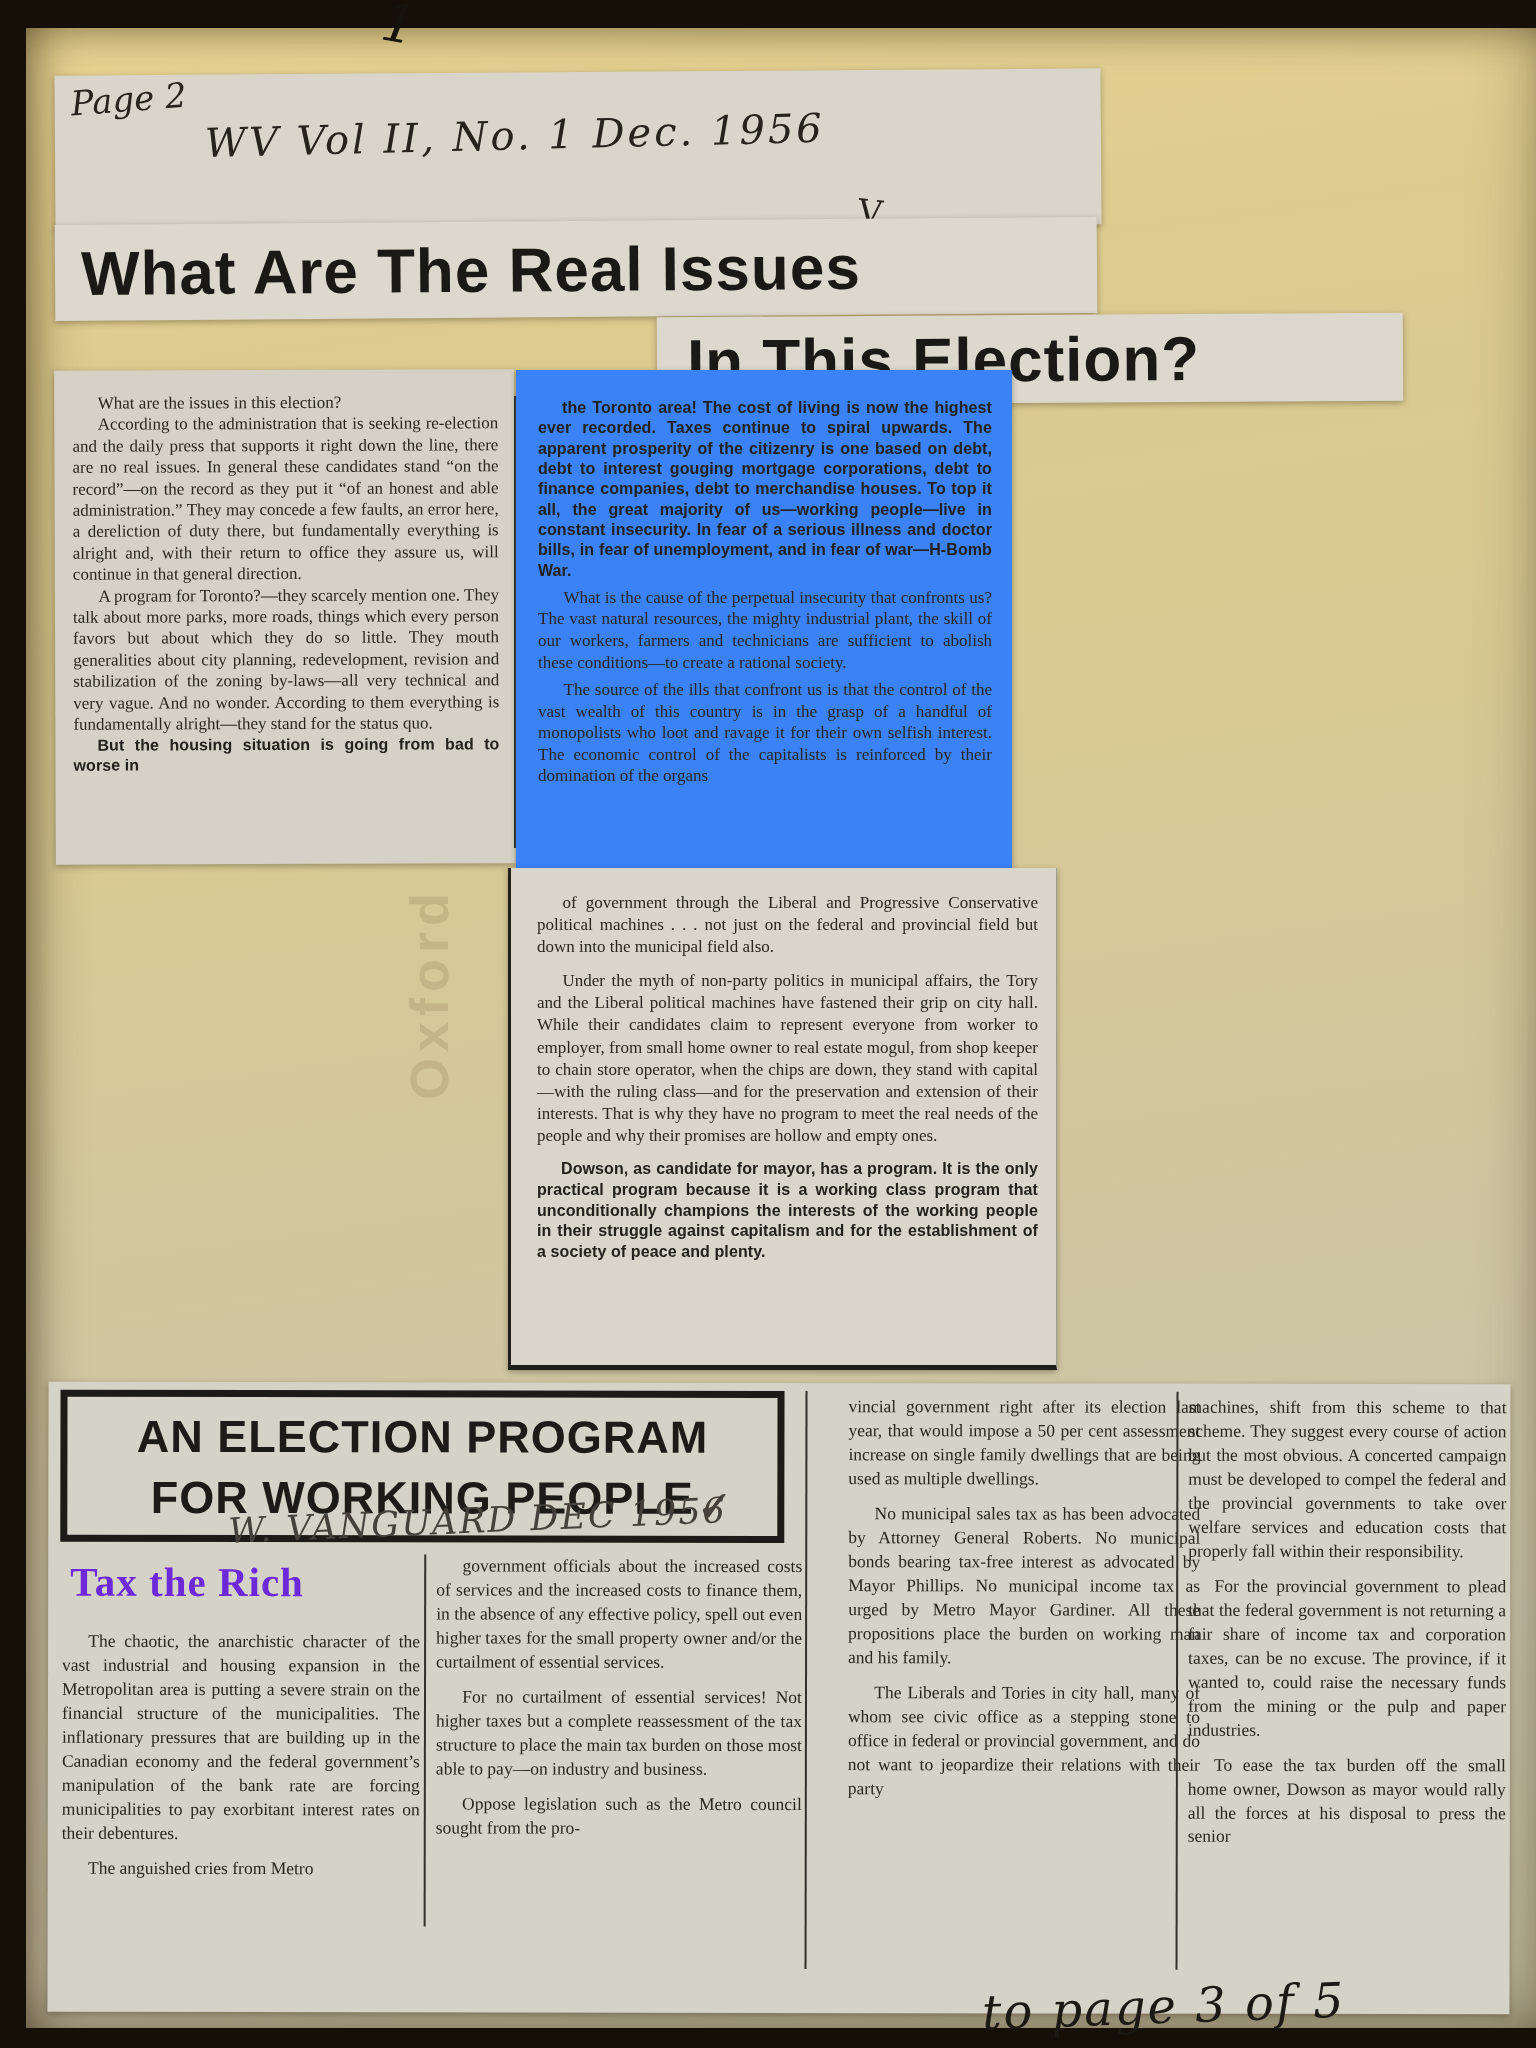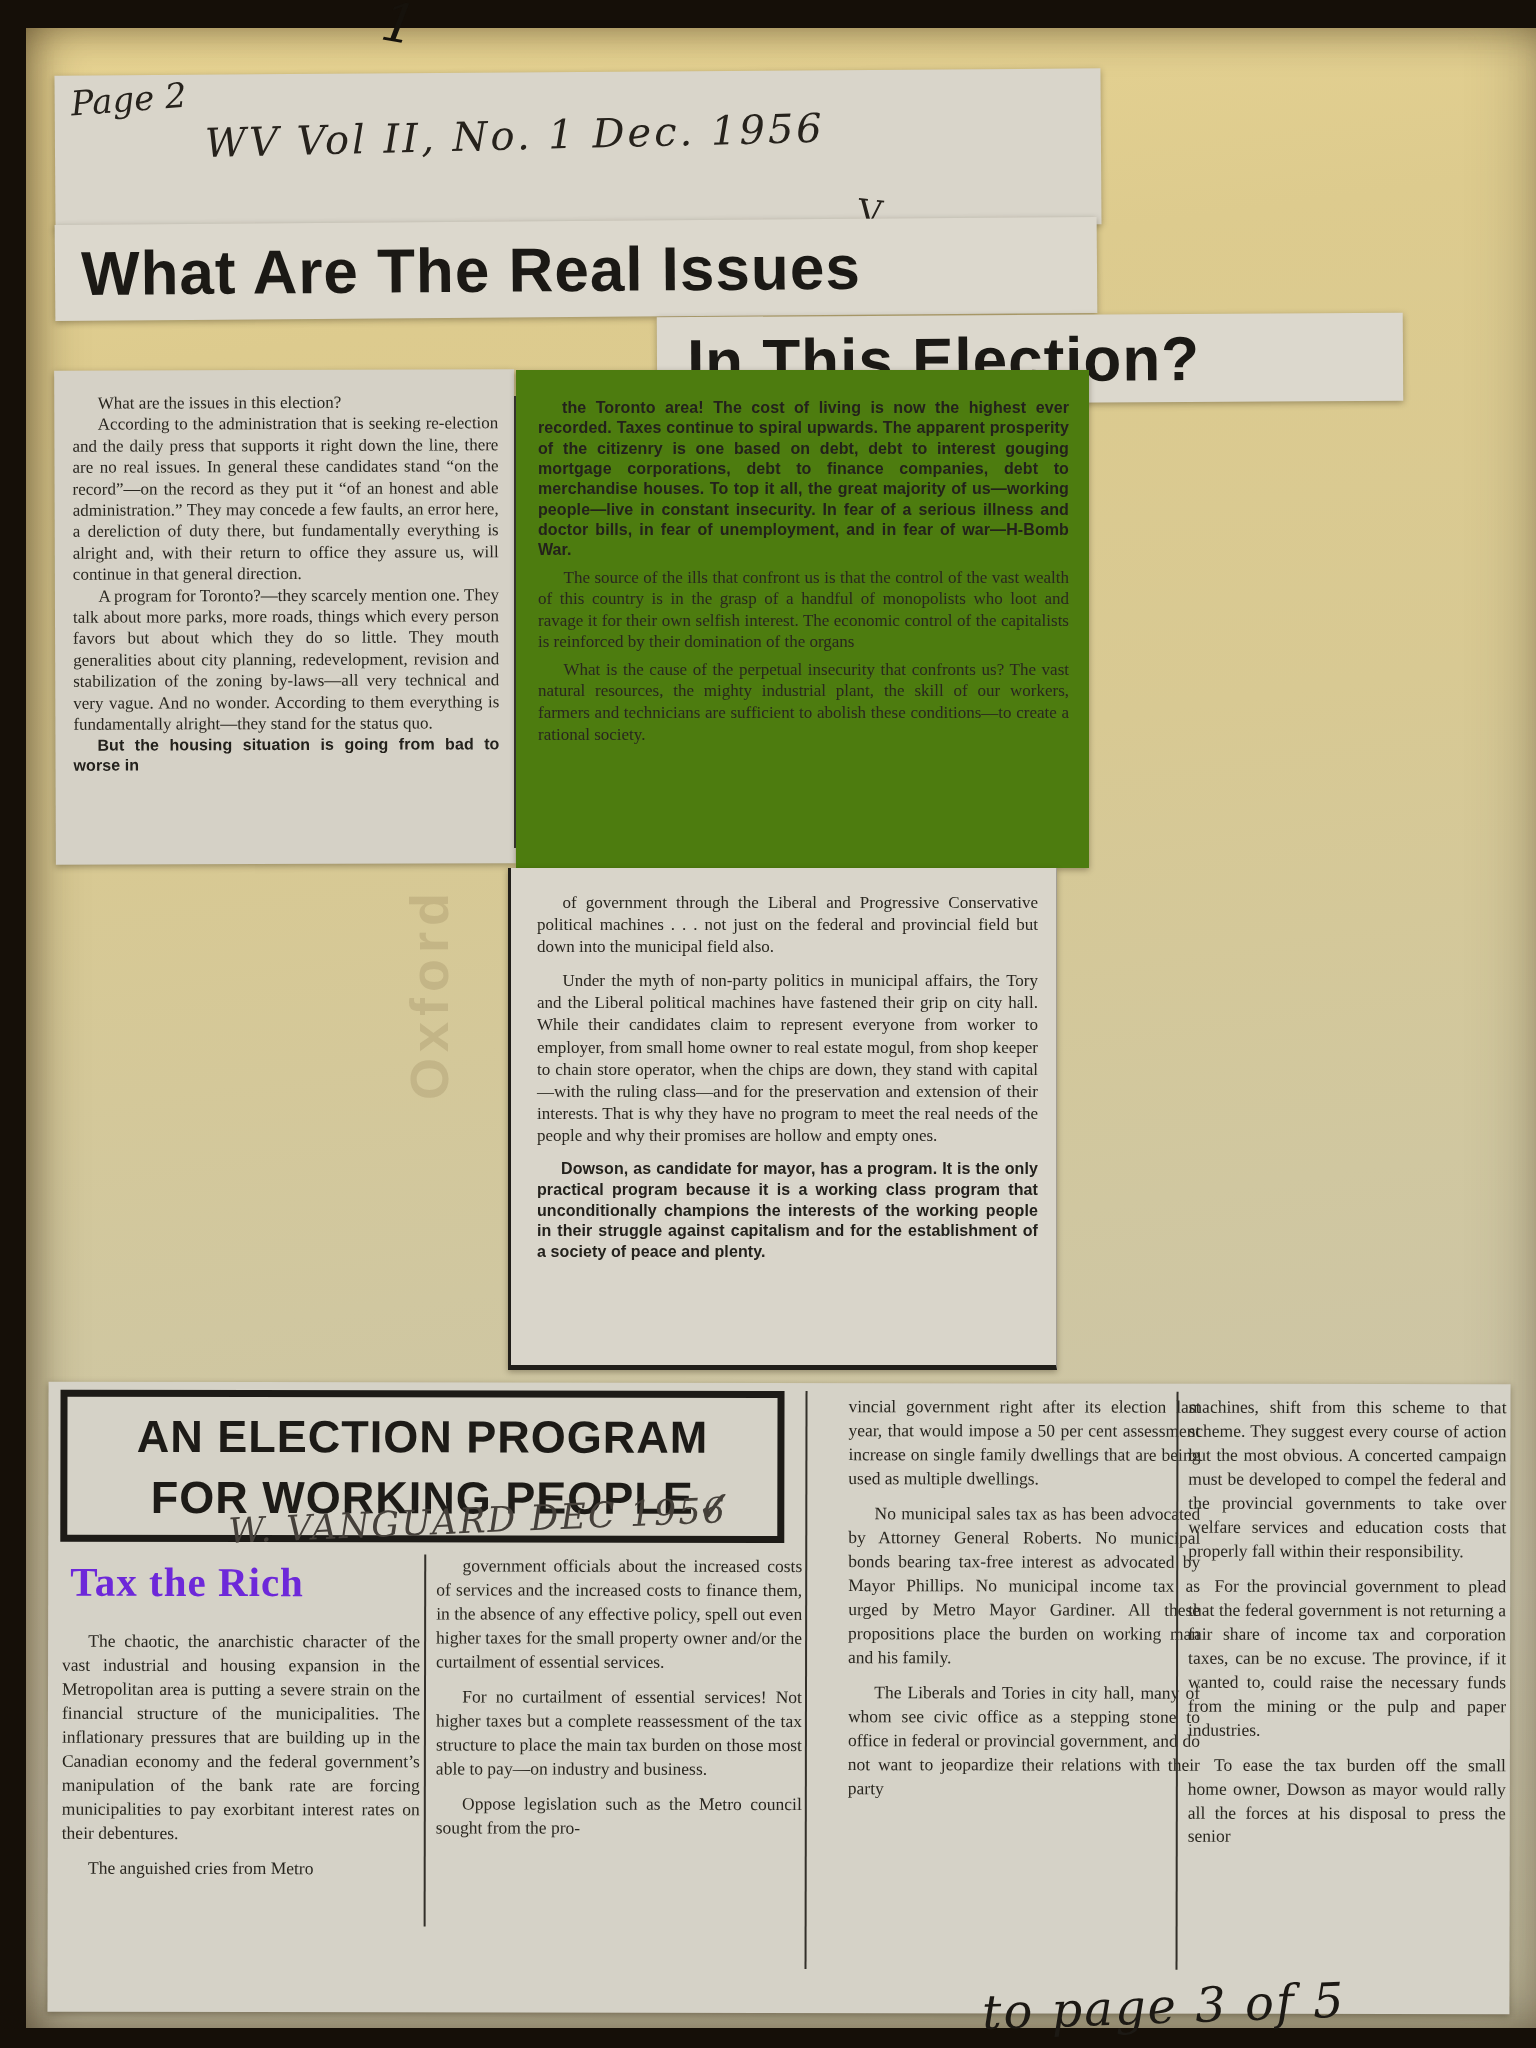--- a/index.html
+++ b/index.html
@@ -24,21 +24,21 @@
   .source-label{left:150px;top:40px;font-size:40px;letter-spacing:3px;transform:rotate(-1deg);}
 
   .headline-strip{display:flex;align-items:center;background:#dcd8cd;
     font-family:"Liberation Sans",sans-serif;font-weight:bold;color:#1b1915;letter-spacing:1px;}
   .headline1{left:55px;top:221px;width:1042px;height:96px;font-size:62px;padding-left:26px;transform:rotate(-.45deg);}
   .headline2{left:657px;top:315px;width:746px;height:88px;font-size:62px;padding-left:30px;transform:rotate(-.35deg);}
   .check-top{left:858px;top:192px;font-size:34px;font-style:normal;font-family:"DejaVu Serif",serif;transform:rotate(6deg);}
 
   .col-left{left:55px;top:370px;width:460px;height:494px;padding:22px 16px 0 18px;background:#d5d1c6;
     transform:rotate(-.2deg);font-size:17px;line-height:1.26;}
-  .col-right{left:516px;top:370px;width:573px;height:498px;padding:28px 20px 0 22px;background:#4d7c0f;
+  .col-right{left:516px;top:370px;width:496px;height:498px;padding:28px 20px 0 22px;background:#3b82f6;
     font-size:17px;line-height:1.27;}
   .colrule{position:absolute;left:514px;top:396px;width:2px;height:452px;background:#35322c;}
   .col-right-boxed{left:508px;top:868px;width:549px;height:502px;background:#d9d5ca;
     border-left:3px solid #201e19;border-bottom:5px solid #201e19;border-right:1px solid rgba(60,55,45,.35);
     padding:24px 18px 0 26px;font-size:17px;line-height:1.3;}
   .col-right-boxed p + p{margin-top:12px;}
   .col-right p + p{margin-top:6px;}
 
   .watermark{position:absolute;left:398px;top:860px;height:240px;writing-mode:vertical-rl;transform:rotate(180deg);
     font-family:"Liberation Sans",sans-serif;font-weight:bold;font-size:54px;letter-spacing:6px;
@@ -91,22 +91,22 @@
 
   <div class="clip col-left newsprint">
     <p>What are the issues in this election?</p>
     <p>According to the administration that is seeking re-election and the daily press that supports it right down the line, there are no real issues. In general these candidates stand “on the record”—on the record as they put it “of an honest and able administration.” They may concede a few faults, an error here, a dereliction of duty there, but fundamentally everything is alright and, with their return to office they assure us, will continue in that general direction.</p>
     <p>A program for Toronto?—they scarcely mention one. They talk about more parks, more roads, things which every person favors but about which they do so little. They mouth generalities about city planning, redevelopment, revision and stabilization of the zoning by-laws—all very technical and very vague. And no wonder. According to them everything is fundamentally alright—they stand for the status quo.</p>
     <p class="sans-par">But the housing situation is going from bad to worse in</p>
   </div>
 
   <div class="clip col-right newsprint">
     <p class="sans-par">the Toronto area! The cost of living is now the highest ever recorded. Taxes continue to spiral upwards. The apparent prosperity of the citizenry is one based on debt, debt to interest gouging mortgage corporations, debt to finance companies, debt to merchandise houses. To top it all, the great majority of us—working people—live in constant insecurity. In fear of a serious illness and doctor bills, in fear of unemployment, and in fear of war—H-Bomb War.</p>
+    <p>What is the cause of the perpetual insecurity that confronts us? The vast natural resources, the mighty industrial plant, the skill of our workers, farmers and technicians are sufficient to abolish these conditions—to create a rational society.</p>
     <p>The source of the ills that confront us is that the control of the vast wealth of this country is in the grasp of a handful of monopolists who loot and ravage it for their own selfish interest. The economic control of the capitalists is reinforced by their domination of the organs</p>
-    <p>What is the cause of the perpetual insecurity that confronts us? The vast natural resources, the mighty industrial plant, the skill of our workers, farmers and technicians are sufficient to abolish these conditions—to create a rational society.</p>
   </div>
 
   <div class="colrule"></div>
 
   <div class="clip col-right-boxed newsprint">
     <p>of government through the Liberal and Progressive Conservative political machines . . . not just on the federal and provincial field but down into the municipal field also.</p>
     <p>Under the myth of non-party politics in municipal affairs, the Tory and the Liberal political machines have fastened their grip on city hall. While their candidates claim to represent everyone from worker to employer, from small home owner to real estate mogul, from shop keeper to chain store operator, when the chips are down, they stand with capital—with the ruling class—and for the preservation and extension of their interests. That is why they have no program to meet the real needs of the people and why their promises are hollow and empty ones.</p>
     <p class="sans-par">Dowson, as candidate for mayor, has a program. It is the only practical program because it is a working class program that unconditionally champions the interests of the working people in their struggle against capitalism and for the establishment of a society of peace and plenty.</p>
   </div>
 

